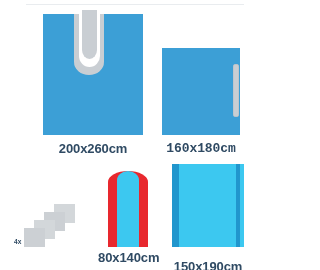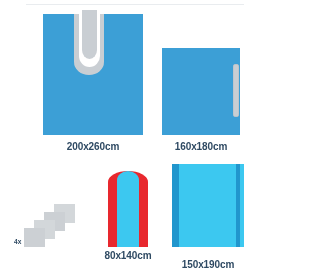--- a/index.html
+++ b/index.html
@@ -27,21 +27,21 @@
     left: 26px;
     top: 4px;
     width: 218px;
     height: 1px;
     background: #e9ecef;
   }
 
   
   .size-label {
     position: absolute;
-    font-size: 10px;
+    font-size: 13px;
     font-weight: bold;
     color: #2f4a63;
     letter-spacing: -0.1px;
     white-space: nowrap;
     text-align: center;
   }
   .qty-label {
     position: absolute;
     font-size: 6.6px;
     font-weight: bold;
@@ -203,21 +203,21 @@
       </div>
     </div>
   </div>
   <div class="size-label" style="left: 43px; top: 141px; width: 100px;">200x260cm</div>
 
   <div id="item-sidetab">
     <div class="body">
       <div class="tab"></div>
     </div>
   </div>
-  <div class="size-label" style="left: 162px; top: 141px; width: 78px;">160x180cm</div>
+  <div class="size-label" style="left: 162px; top: 141px; width: 78px; font-family: Liberation Mono, monospace;">160x180cm</div>
 
   <div id="item-towels">
     <div class="towel t4"></div>
     <div class="towel t3"></div>
     <div class="towel t2"></div>
     <div class="towel t1"></div>
   </div>
   <div class="qty-label" style="left: 14px; top: 238px;">4x</div>
 
   <div id="item-redcover">

